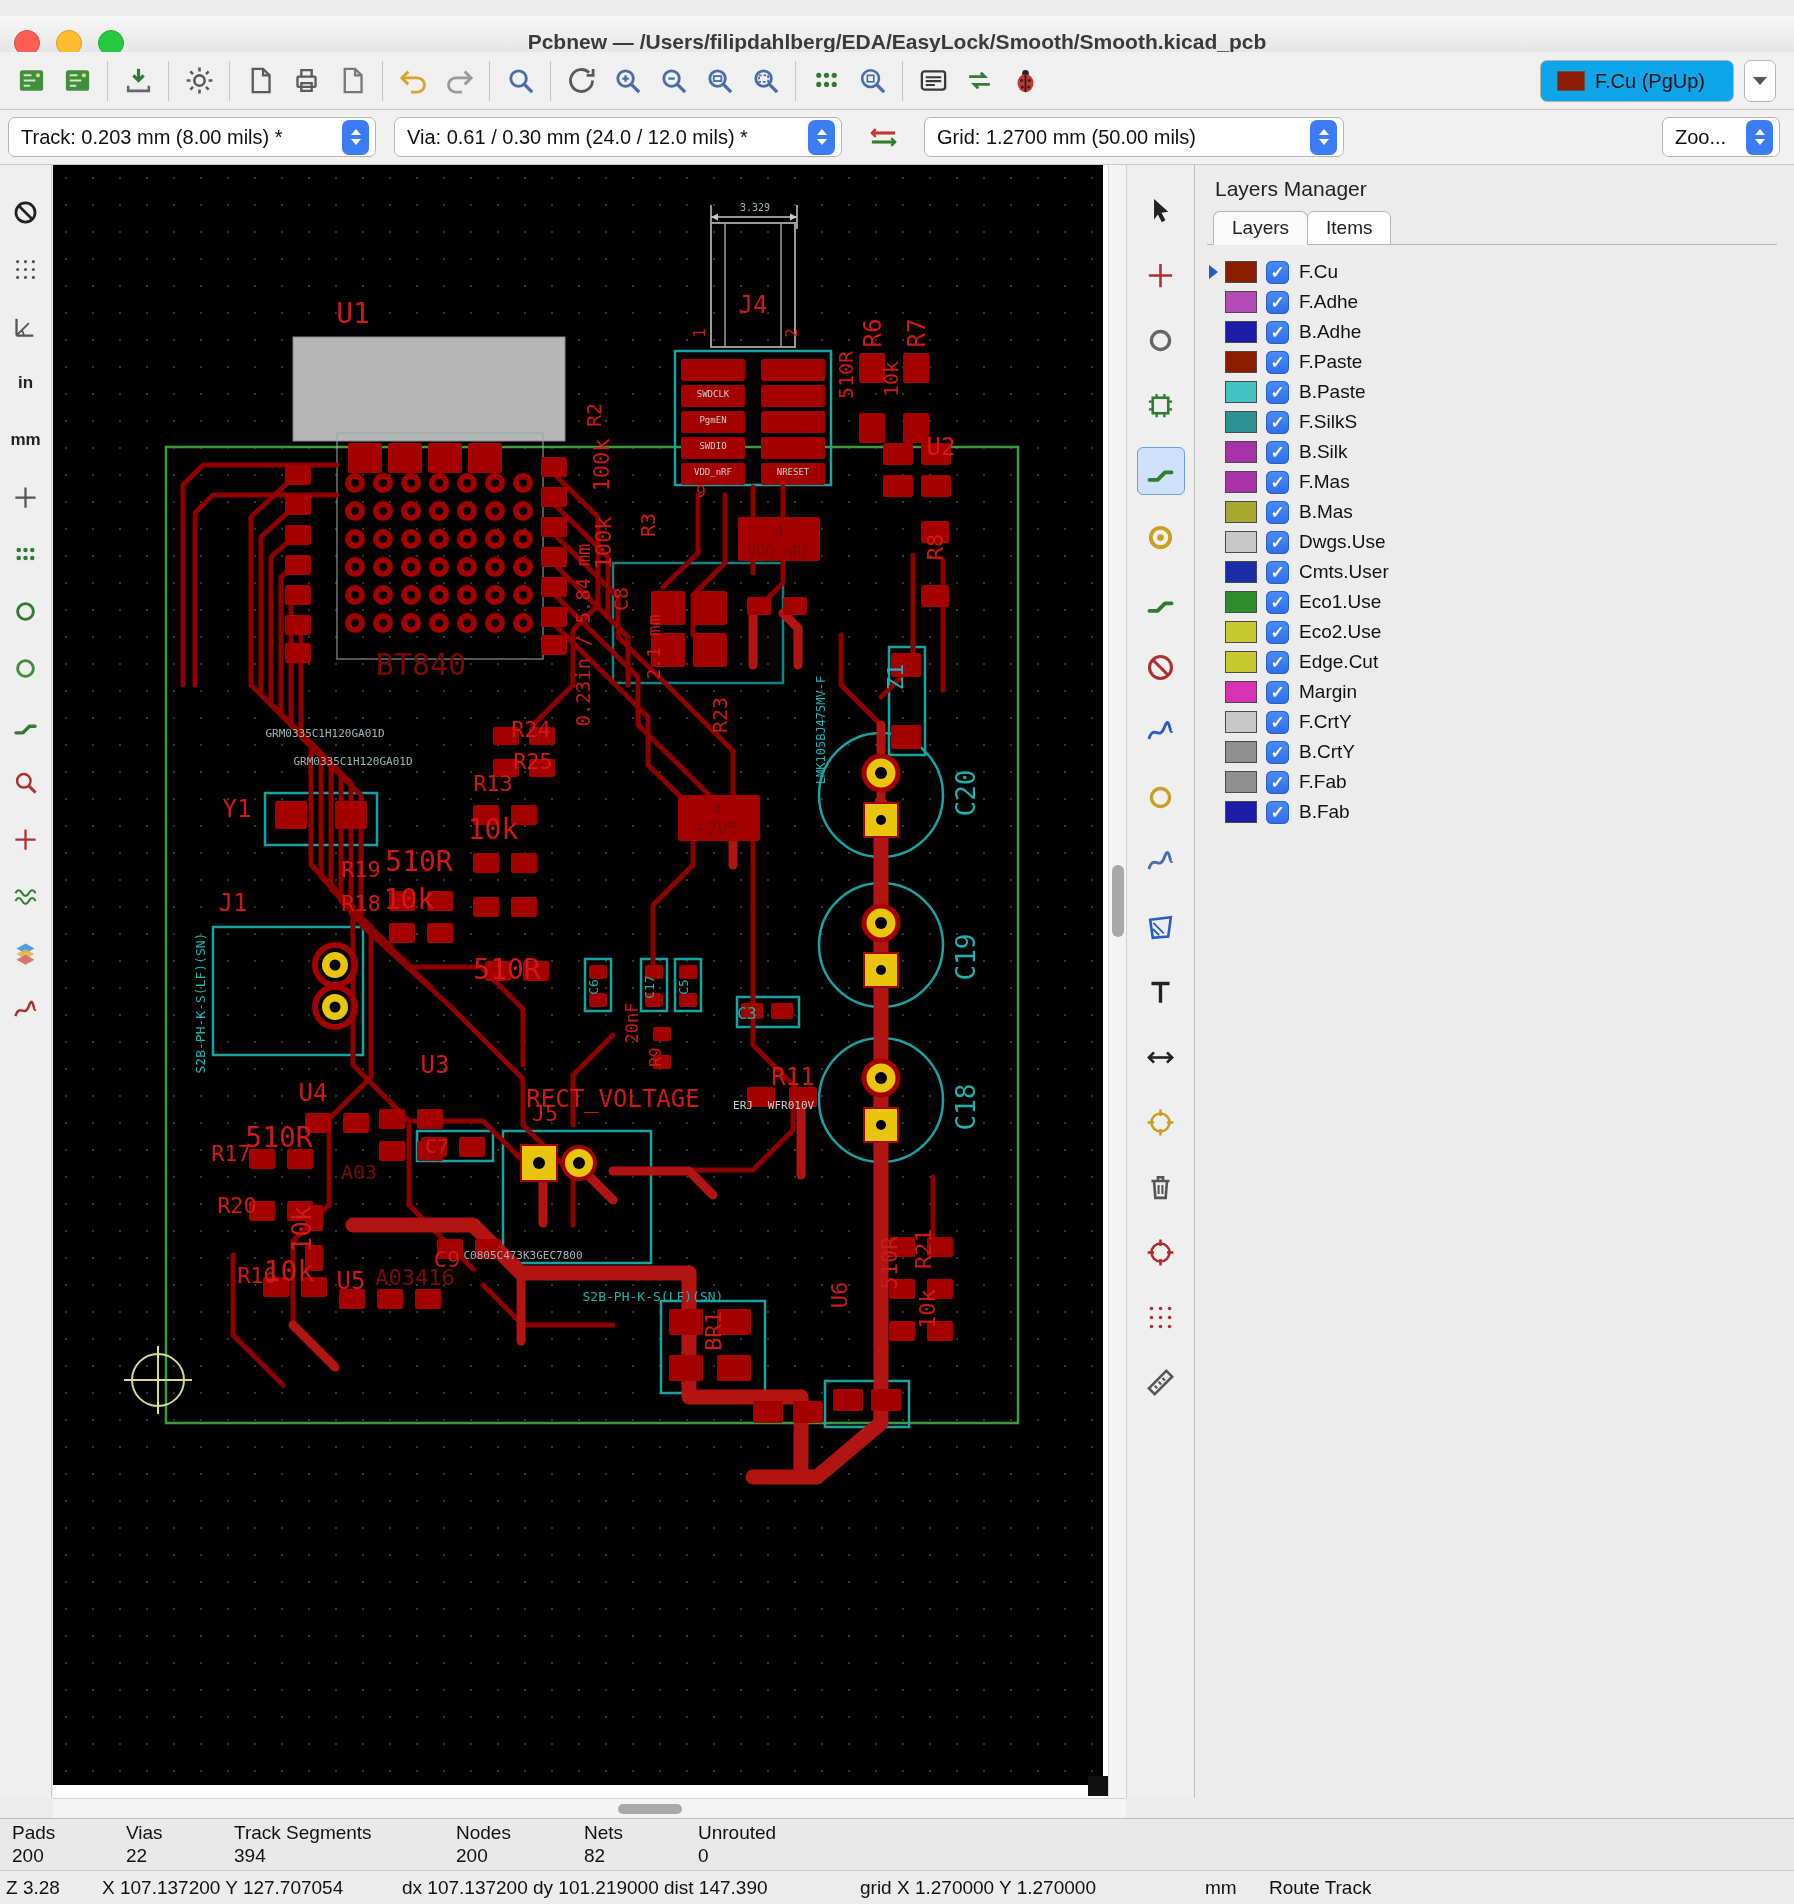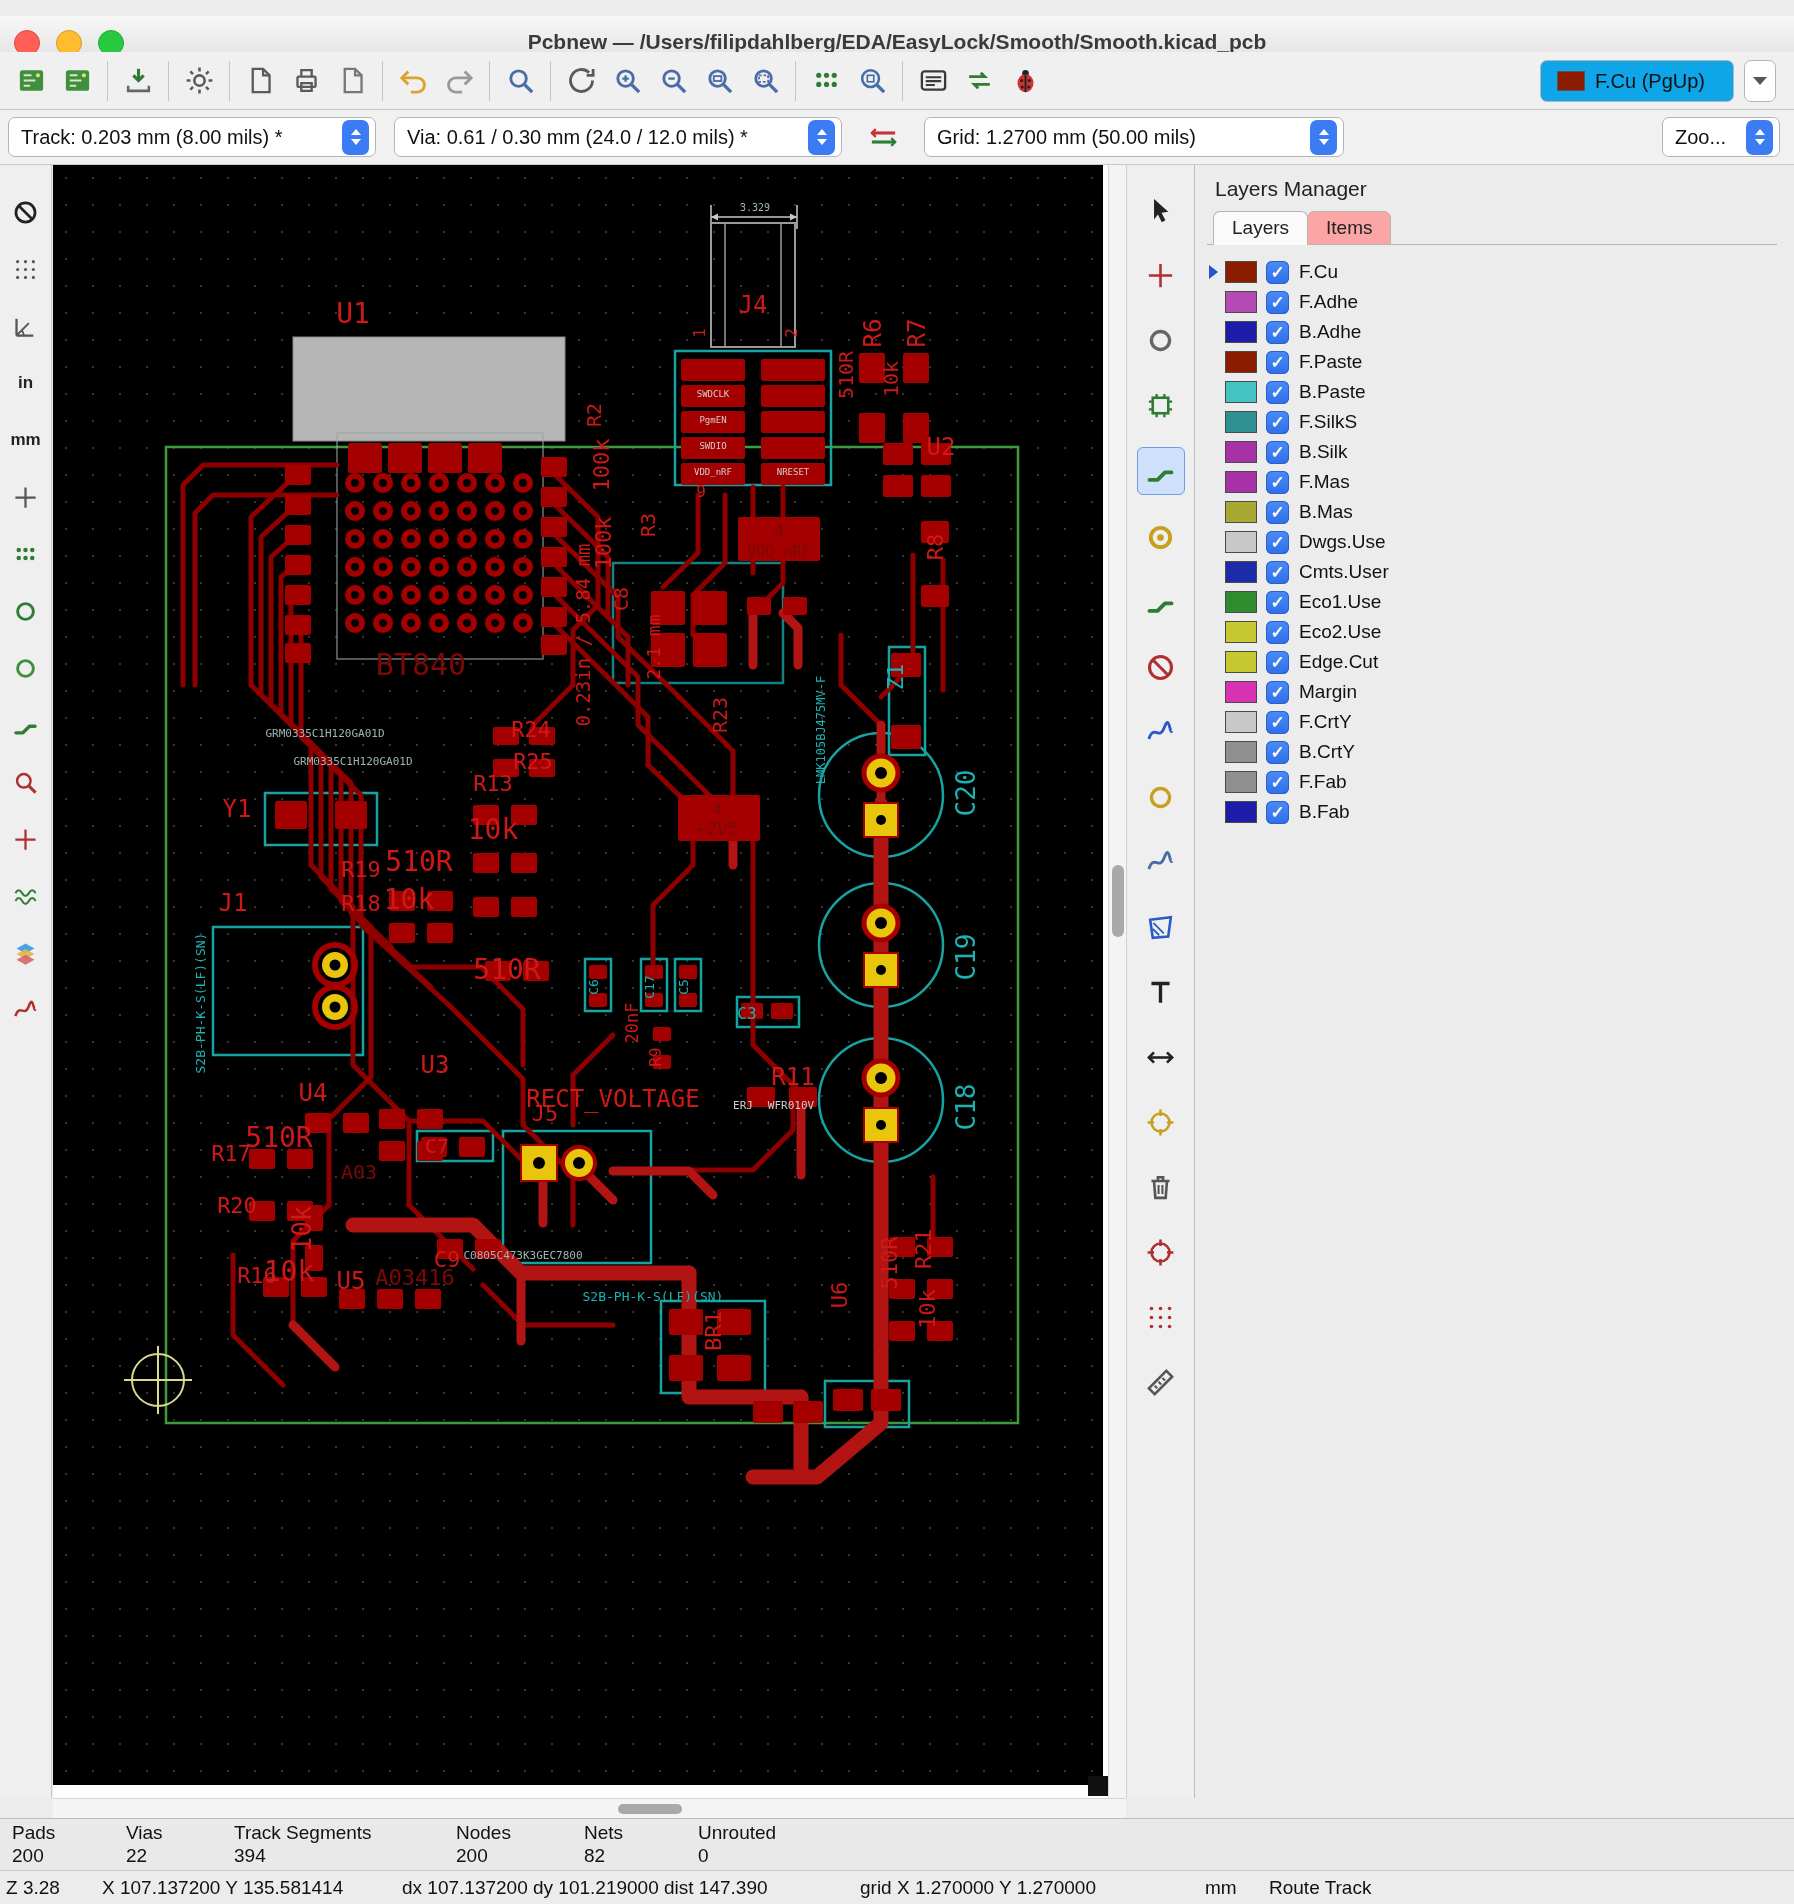--- a/index.html
+++ b/index.html
@@ -56,21 +56,21 @@
   .vthumb{position:absolute;left:3px;top:700px;width:12px;height:72px;border-radius:6px;background:#a9a9a9;}
   #corner-square{position:absolute;left:1088px;top:1611px;width:20px;height:20px;background:#111;}
   #rtools{position:absolute;left:1126px;top:0;width:68px;height:1633px;background:#efefef;border-left:1px solid #d0d0d0;
     display:flex;flex-direction:column;align-items:center;gap:19px;padding-top:22px;box-sizing:border-box;}
   #rtools .tbtn{width:46px;height:46px;}
   
   #panel{position:absolute;left:1194px;top:0;width:600px;height:1633px;background:#ececec;
     border-left:1px solid #bdbdbd;box-sizing:border-box;padding:10px 0 0 12px;}
   .ptitle{font-size:21px;color:#222;margin:2px 0 10px 8px;}
   .ptabs{display:flex;margin-left:6px;}
-  .ptab{font-size:19px;color:#222;padding:5px 18px;border:1px solid #b5b5b5;background:#fca5a5;
+  .ptab{font-size:19px;color:#222;padding:5px 18px;border:1px solid #b5b5b5;background:#ffffff;
     border-radius:7px 7px 0 0;margin-right:-1px;}
   .ptab.sel{background:#fafafa;border-bottom-color:#fafafa;}
   #layers-list{border-top:1px solid #b5b5b5;margin-top:-1px;padding-top:12px;width:570px;}
   .lrow{display:flex;align-items:center;height:30px;}
   .larrow{width:18px;height:16px;display:inline-block;position:relative;}
   .larrow.act::after{content:"";position:absolute;left:2px;top:1px;width:0;height:0;
     border-left:9px solid #2456c8;border-top:7px solid transparent;border-bottom:7px solid transparent;}
   .lswatch{width:30px;height:20px;border:1px solid #4a4a4a;margin-right:9px;flex:none;}
   .lcheck{width:23px;height:23px;border-radius:6px;background:linear-gradient(#4a8bf7,#2f6fe8);
     margin-right:10px;position:relative;flex:none;box-shadow:inset 0 0 0 1px #2a5fd0;}
@@ -1200,18 +1200,18 @@
       <span class="svalue">82</span>
     </div>
     <div class="scell" style="width: 120px;">
       <span class="slabel">Unrouted</span>
       <span class="svalue">0</span>
     </div>
   </div>
 
 <div id="footer">
   <span class="fitem" id="f-zoom">Z 3.28</span>
-  <span class="fitem" id="f-pos">X 107.137200  Y 135.581414</span>
+  <span class="fitem" id="f-pos">X 107.137200  Y 127.707054</span>
   <span class="fitem" id="f-delta">dx 107.137200  dy 101.219000  dist 147.390</span>
   <span class="fitem" id="f-grid">grid X 1.270000  Y 1.270000</span>
   <span class="fitem" id="f-units">mm</span>
   <span class="fitem" id="f-mode">Route Track</span>
 </div>
 
 </body></html>

